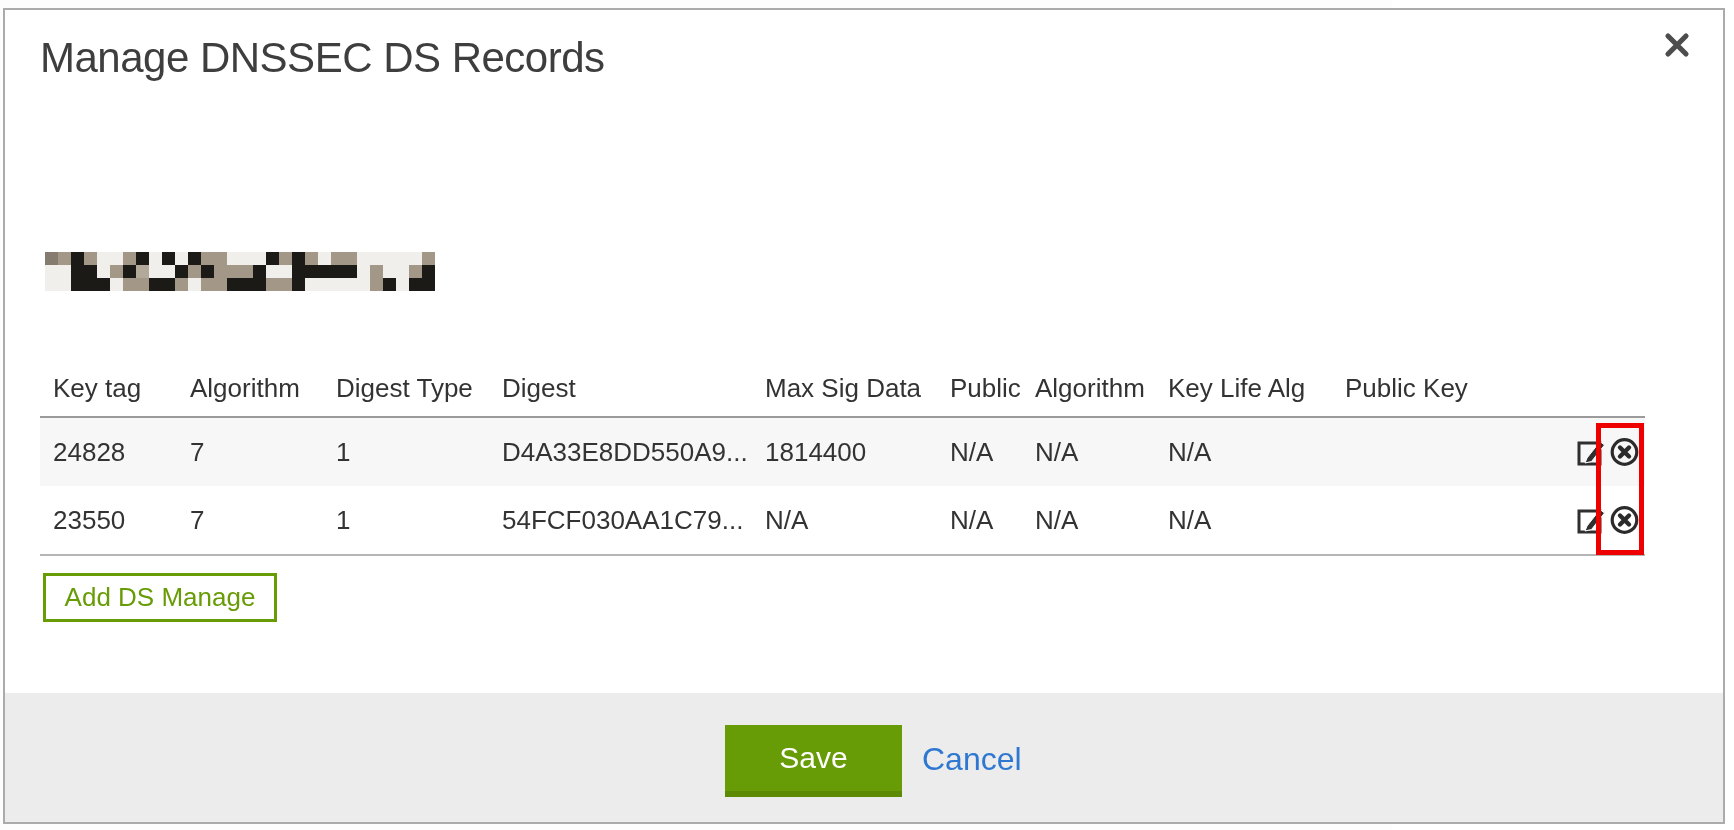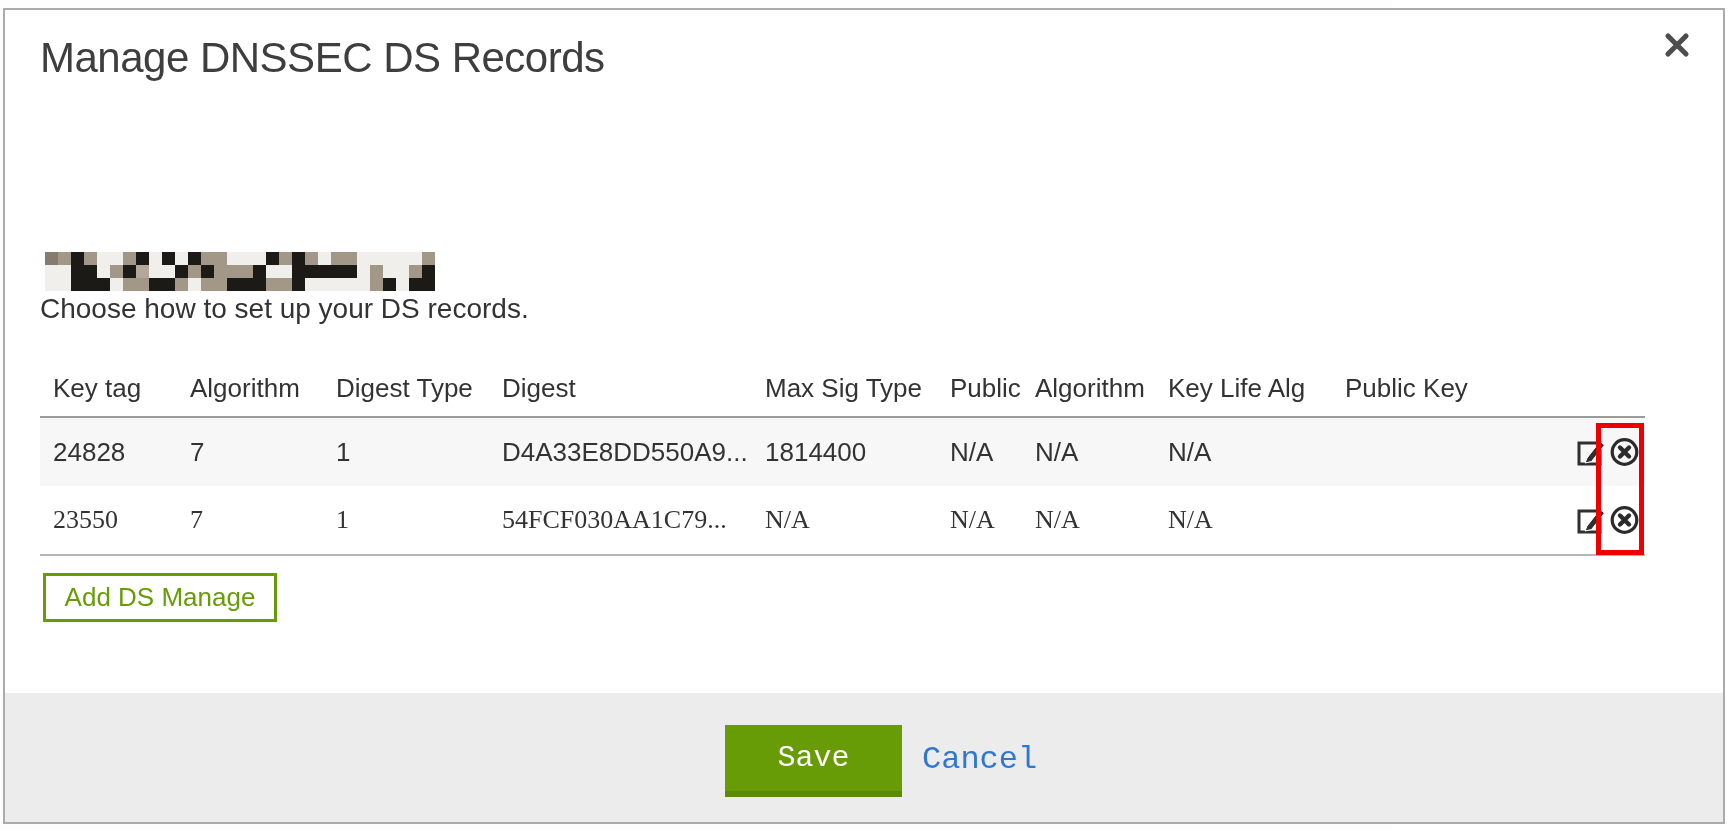--- a/index.html
+++ b/index.html
@@ -23,21 +23,21 @@
 
   table.ds-table { position:absolute; left:35px; top:350px; width:1605px;
                    border-collapse:collapse; table-layout:fixed;
                    font-size:26px; color:#333; }
   .ds-table th { height:57px; text-align:left; vertical-align:middle;
                  padding-left:13px; font-weight:400; color:#333; }
   .ds-table thead tr { border-bottom:2px solid #9b9b9b; }
   .ds-table td { height:69px; vertical-align:middle; padding-left:13px;
                  overflow:hidden; white-space:nowrap; }
   .ds-table tbody tr:first-child { background:var(--row-alt-bg,#f7f7f7); }
-  .ds-table tbody tr:last-child { border-bottom:2px solid #b5b5b5;font-family:Liberation Serif, serif; }
+  .ds-table tbody tr:last-child { border-bottom:2px solid #b5b5b5; }
   .ds-table th:nth-child(1), .ds-table td:nth-child(1){ width:137px; }
   .ds-table th:nth-child(2), .ds-table td:nth-child(2){ width:146px; }
   .ds-table th:nth-child(3), .ds-table td:nth-child(3){ width:166px; }
   .ds-table th:nth-child(4), .ds-table td:nth-child(4){ width:263px; }
   .ds-table th:nth-child(5), .ds-table td:nth-child(5){ width:185px; }
   .ds-table th:nth-child(6), .ds-table td:nth-child(6){ width:85px;  }
   .ds-table th:nth-child(7), .ds-table td:nth-child(7){ width:133px; }
   .ds-table th:nth-child(8), .ds-table td:nth-child(8){ width:177px; }
   .ds-table th:nth-child(9), .ds-table td:nth-child(9){ width:228px; }
   .ds-table th:nth-child(10), .ds-table td:nth-child(10){ width:85px; }
@@ -47,21 +47,21 @@
 
   .red-box { position:absolute; left:1591px; top:413px; width:48px; height:132px;
              border:5px solid var(--annotation-red,#ee0000); z-index:5; pointer-events:none; }
 
   .add-btn { position:absolute; left:38px; top:563px; width:234px; height:49px;
              background:#ffffff; border:3px solid var(--accent-green,#689c06);
              color:var(--accent-green,#689c06); font-size:26px;
              font-family:inherit; cursor:pointer; }
 
   .footer { position:absolute; left:0; right:0; bottom:0; height:129px;
-            background:var(--footer-bg,#ececec);font-family:Liberation Mono, monospace; }
+            background:var(--footer-bg,#ececec); }
   .save-btn { position:absolute; left:720px; top:32px; width:177px; height:72px;
               background:var(--accent-green,#689c06);
               border:none; border-bottom:6px solid var(--green-dark,#5d8a05);
               color:#ffffff; font-size:30px; font-family:inherit; cursor:pointer; }
   .cancel-link { position:absolute; left:917px; top:48px; font-size:32px;
                  color:var(--link-blue,#2e78d2); cursor:pointer; text-decoration:none; }
 </style>
 </head>
 <body>
 
@@ -162,30 +162,29 @@
         <div style="background: rgb(241, 239, 236);"></div>
         <div style="background: rgb(241, 239, 236);"></div>
         <div style="background: rgb(241, 239, 236);"></div>
         <div style="background: rgb(163, 152, 136);"></div>
         <div style="background: rgb(28, 26, 23);"></div>
         <div style="background: rgb(241, 239, 236);"></div>
         <div style="background: rgb(28, 26, 23);"></div>
         <div style="background: rgb(28, 26, 23);"></div>
       </div>
 
-    <p class="instruction">Choose how to set up your DS records.</p>
 
     <table class="ds-table">
       <thead>
         <tr>
             <th>Key tag</th>
             <th>Algorithm</th>
             <th>Digest Type</th>
             <th>Digest</th>
-            <th>Max Sig Type</th>
+            <th>Max Sig Data</th>
             <th>Public</th>
             <th>Algorithm</th>
             <th>Key Life Alg</th>
             <th>Public Key</th>
             <th></th>
           </tr>
       </thead>
       <tbody>
           <tr>
             <td>24828</td>

